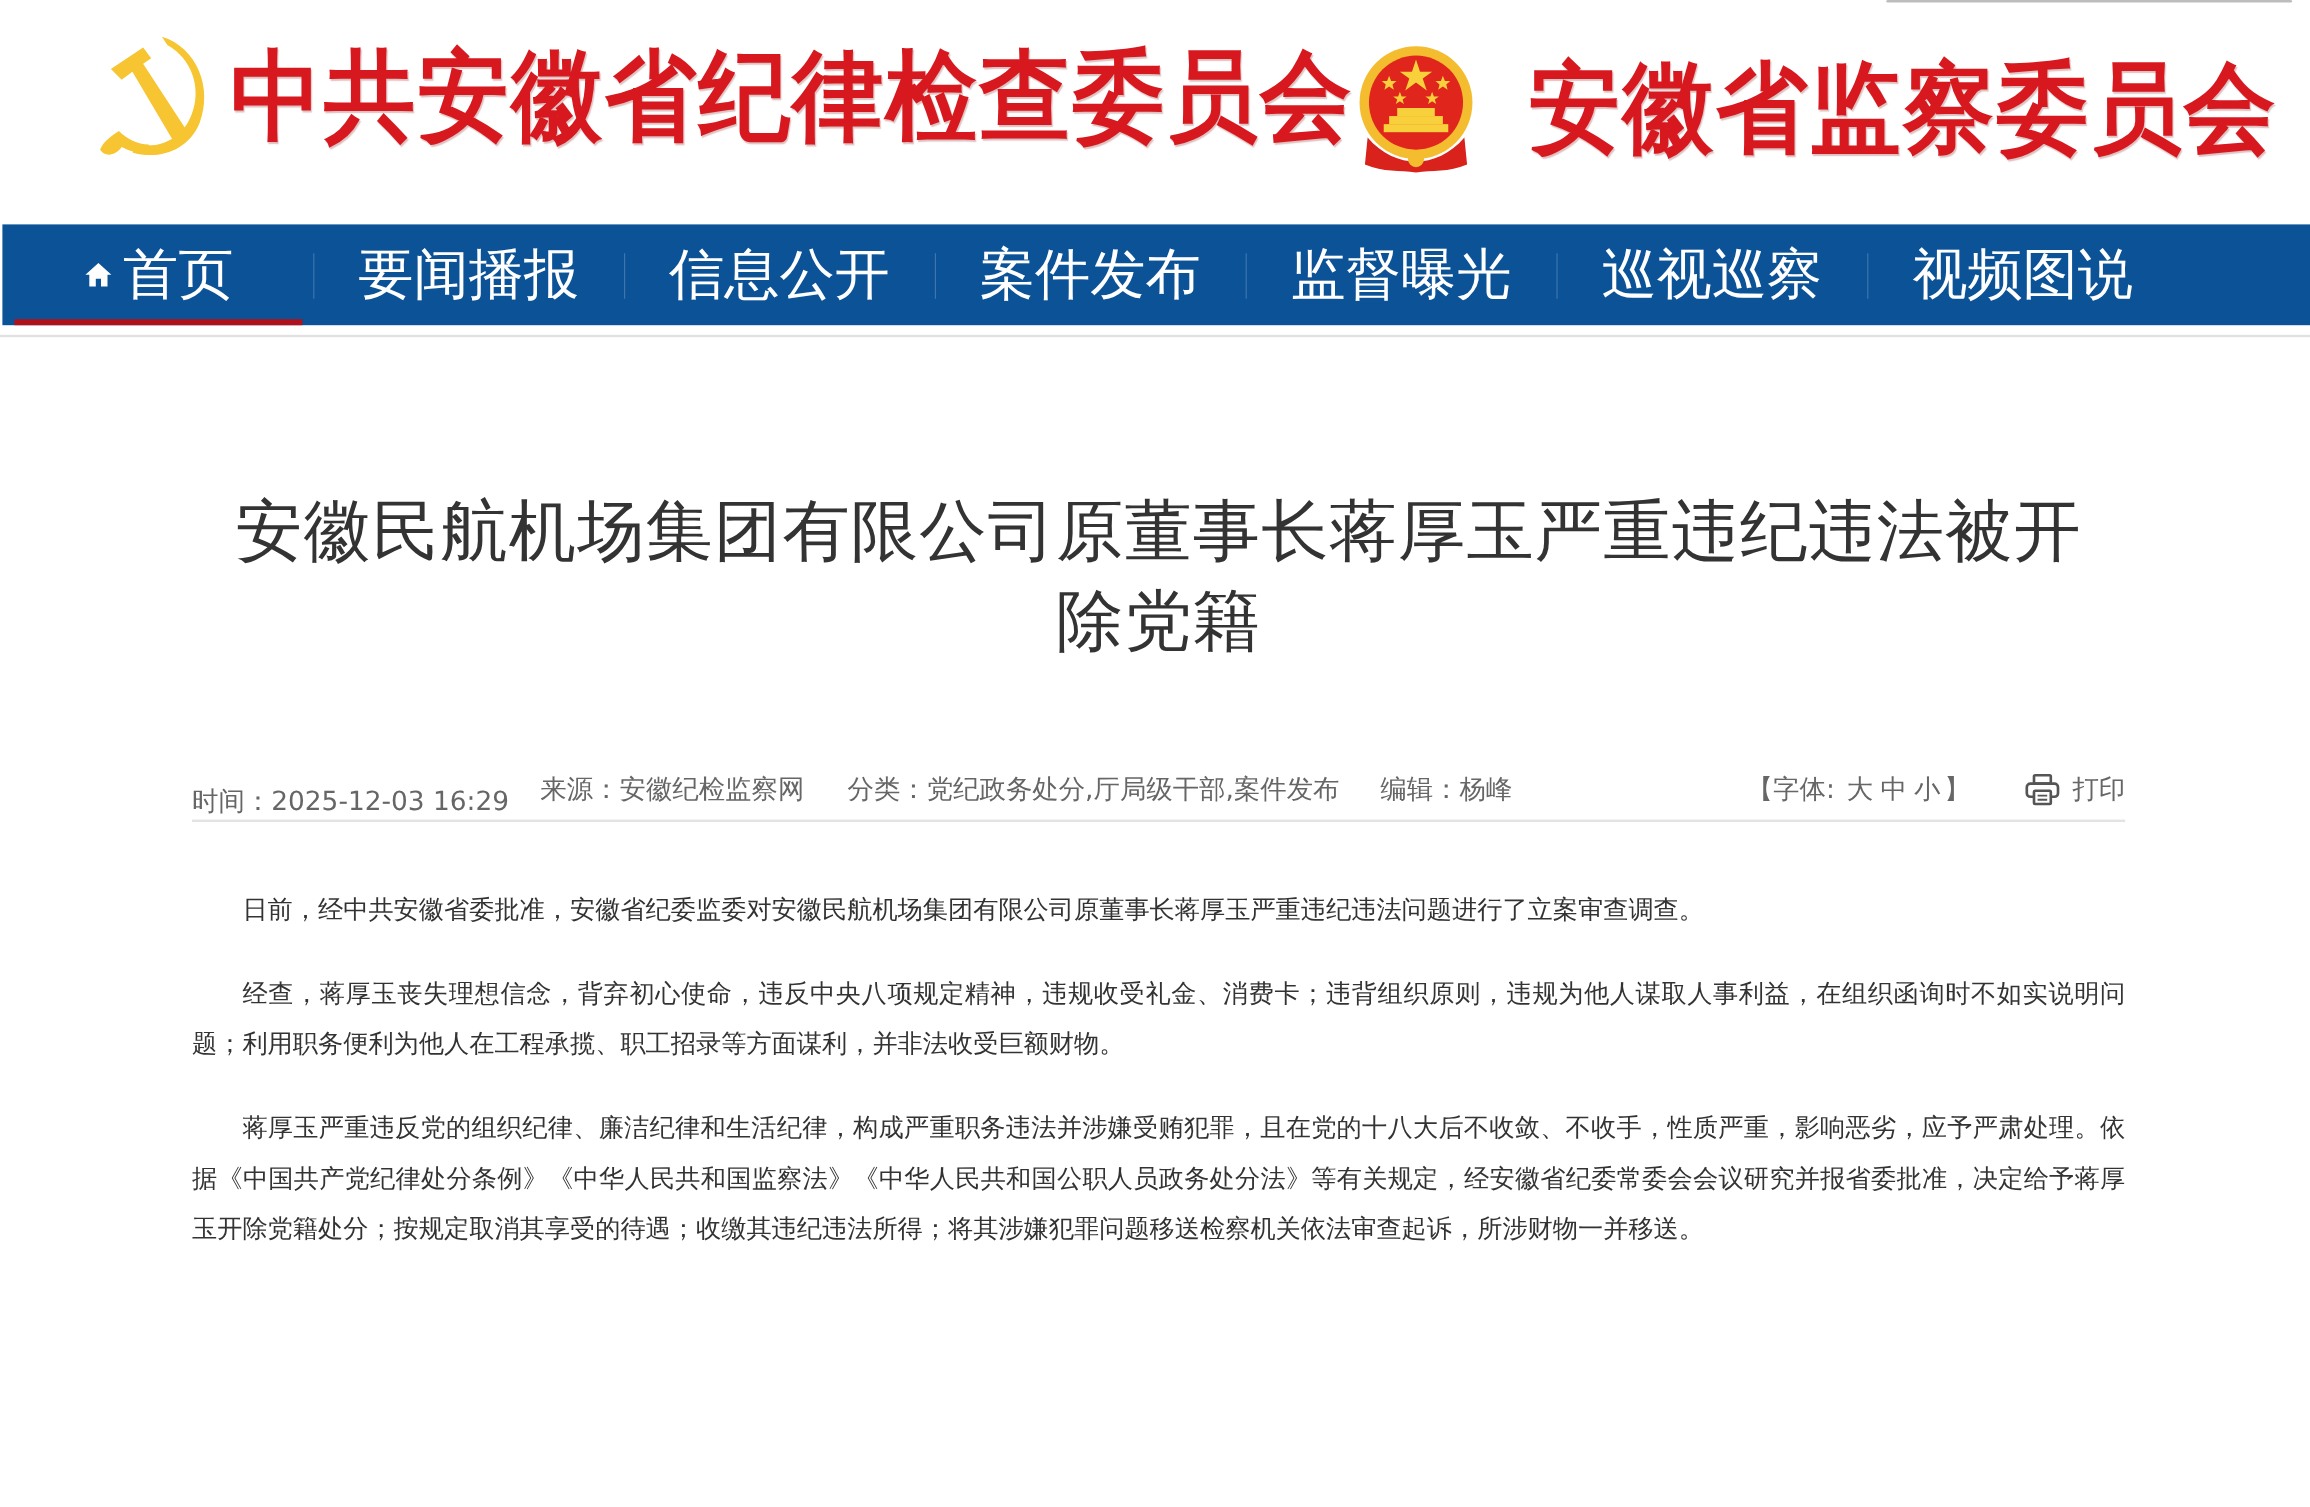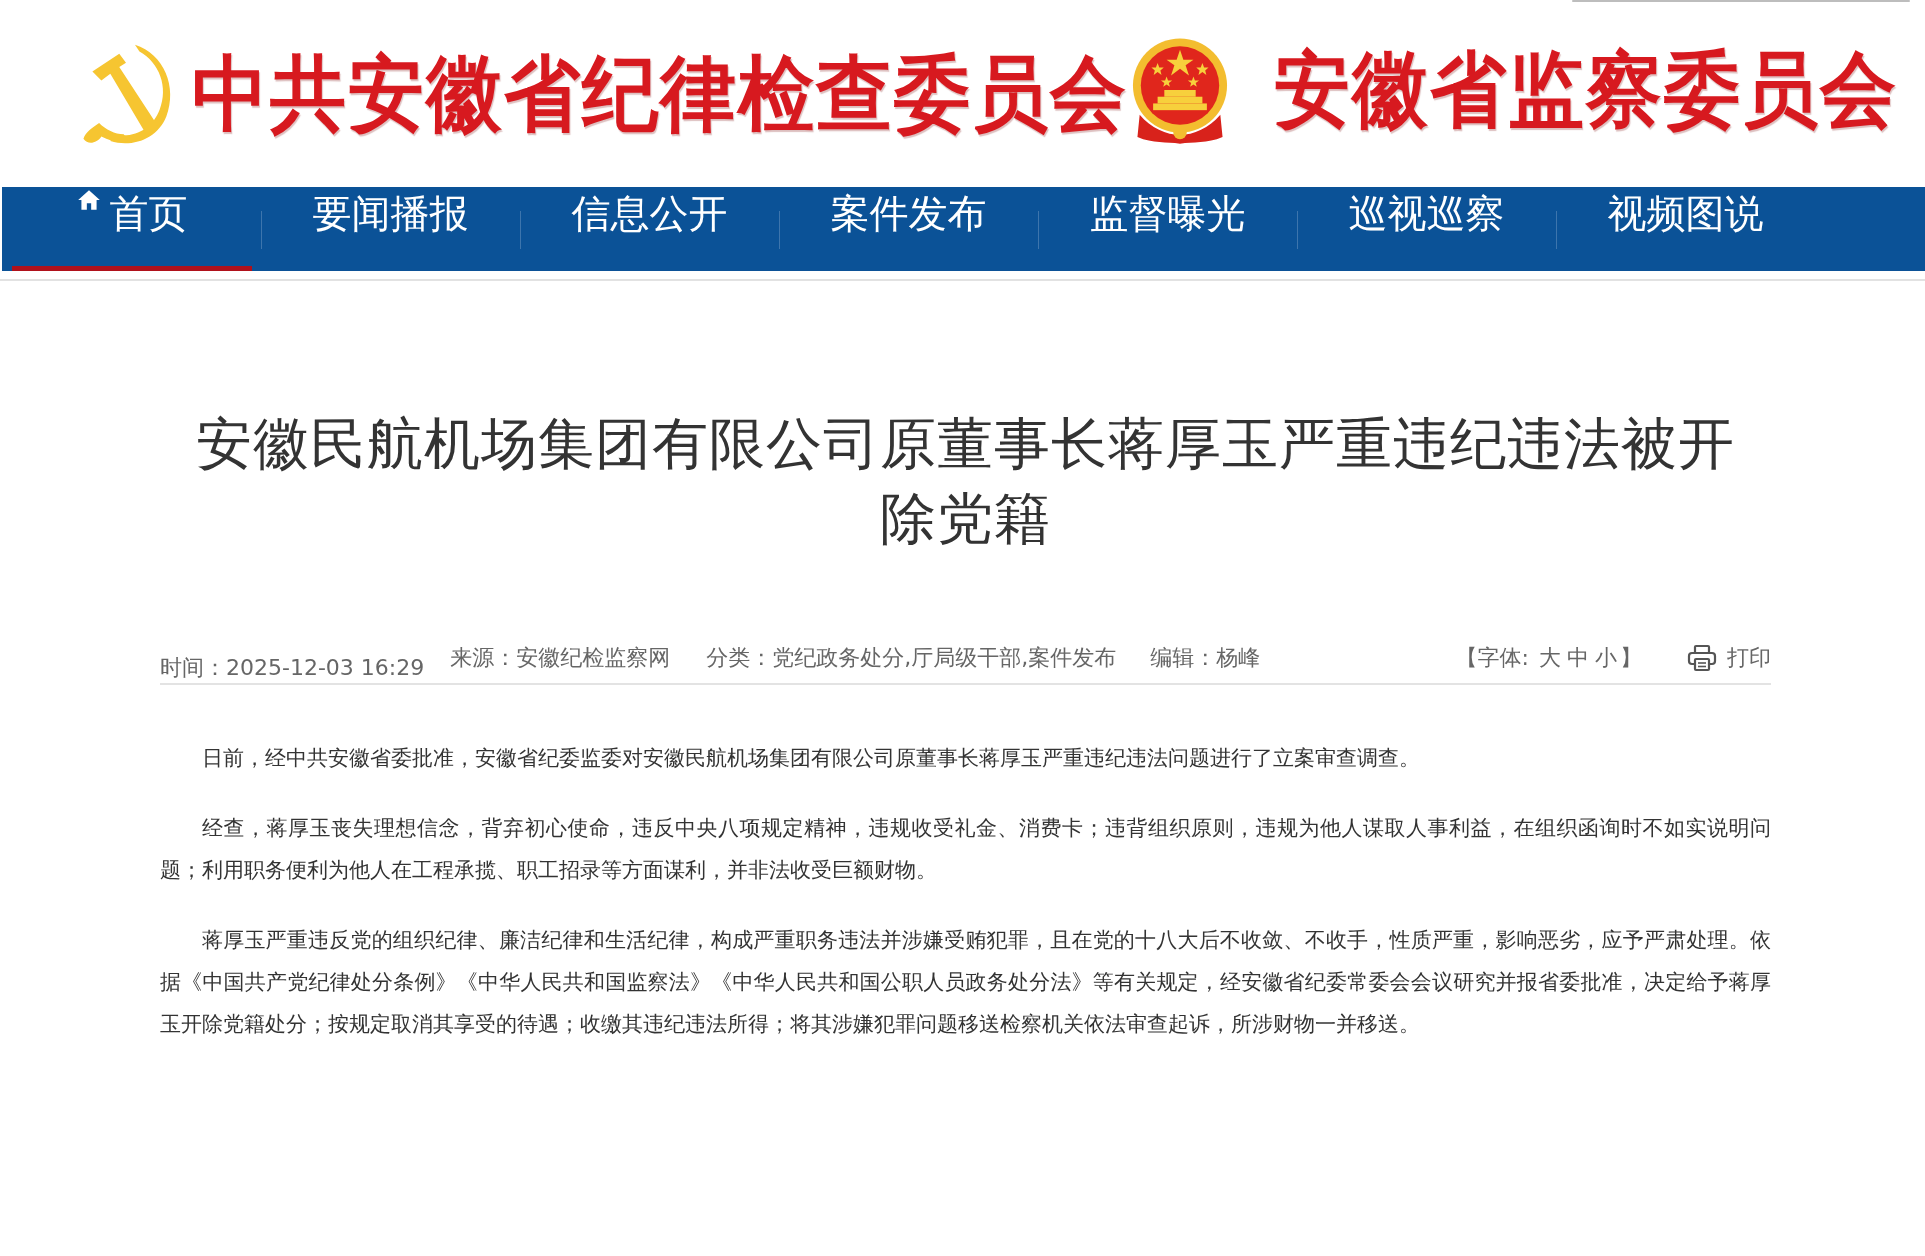--- a/index.html
+++ b/index.html
@@ -3,39 +3,39 @@
   <meta charset="utf-8">
   <style>
     * { margin: 0; padding: 0; box-sizing: border-box; }
     html, body { width: 1925px; height: 1256px; overflow: hidden; background: #ffffff; }
     body { font-family: "DejaVu Sans", "Liberation Sans", sans-serif; color: #333; position: relative; }
 
     .top-line { position: absolute; left: 1572px; top: 0; width: 338px; height: 2px; background: #bdbdbd; border-radius: 1px; }
 
     .header { position: absolute; left: 0; top: 0; width: 1925px; height: 187px; }
     .logo-group { position: absolute; display: flex; align-items: center; }
-    .logo-left { left: 70px; top: 38px; }
+    .logo-left { left: 70px; top: 24px; }
     .logo-right { left: 1124px; top: 34px; gap: 24px; }
     .emblem { width: 112px; height: 112px; flex: none; }
     .emblem svg { width: 100%; height: 100%; display: block; }
     .logo-text {
       font-family: "DejaVu Serif", "Liberation Serif", serif;
       font-weight: bold;
       color: #d7191f;
       font-size: 76px;
       letter-spacing: 2px;
       line-height: 112px;
       white-space: nowrap;
       text-shadow: 1px 2px 1px rgba(120,0,0,0.25);
     }
     .logo-left .logo-text { margin-left: 10px; transform: scaleY(1.08); transform-origin: left center; }
     .logo-right .logo-text { margin-left: 14px; transform: scaleY(1.08); transform-origin: left center; }
 
     .nav { position: absolute; left: 2px; top: 187px; width: 1923px; height: 84px; background: #0b5297; display: flex; }
-    .nav-item { position: relative; width: 259px; height: 84px; display: flex; align-items: flex-start; justify-content: center; color: #ffffff; font-size: 39px; cursor: pointer; }
+    .nav-item { position: relative; width: 259px; height: 84px; display: flex; align-items: center; justify-content: center; color: #ffffff; font-size: 46px; cursor: pointer; }
     .nav-item + .nav-item::before { content: ""; position: absolute; left: 0; top: 24px; width: 1px; height: 38px; background: #3d75ad; }
     .nav-item.active::after { content: ""; position: absolute; left: 10px; bottom: 0; width: 240px; height: 5px; background: #b0111b; }
     .nav-icon { display: inline-block; width: 26px; height: 26px; margin-right: 8px; }
     .nav-icon svg { width: 100%; height: 100%; display: block; }
 
     .sep-line { position: absolute; left: 0; top: 279px; width: 1925px; height: 2px; background: #e2e2e2; }
 
     .article { position: absolute; left: 160px; top: 281px; width: 1611px; }
     .title {
       margin-top: 125px;

